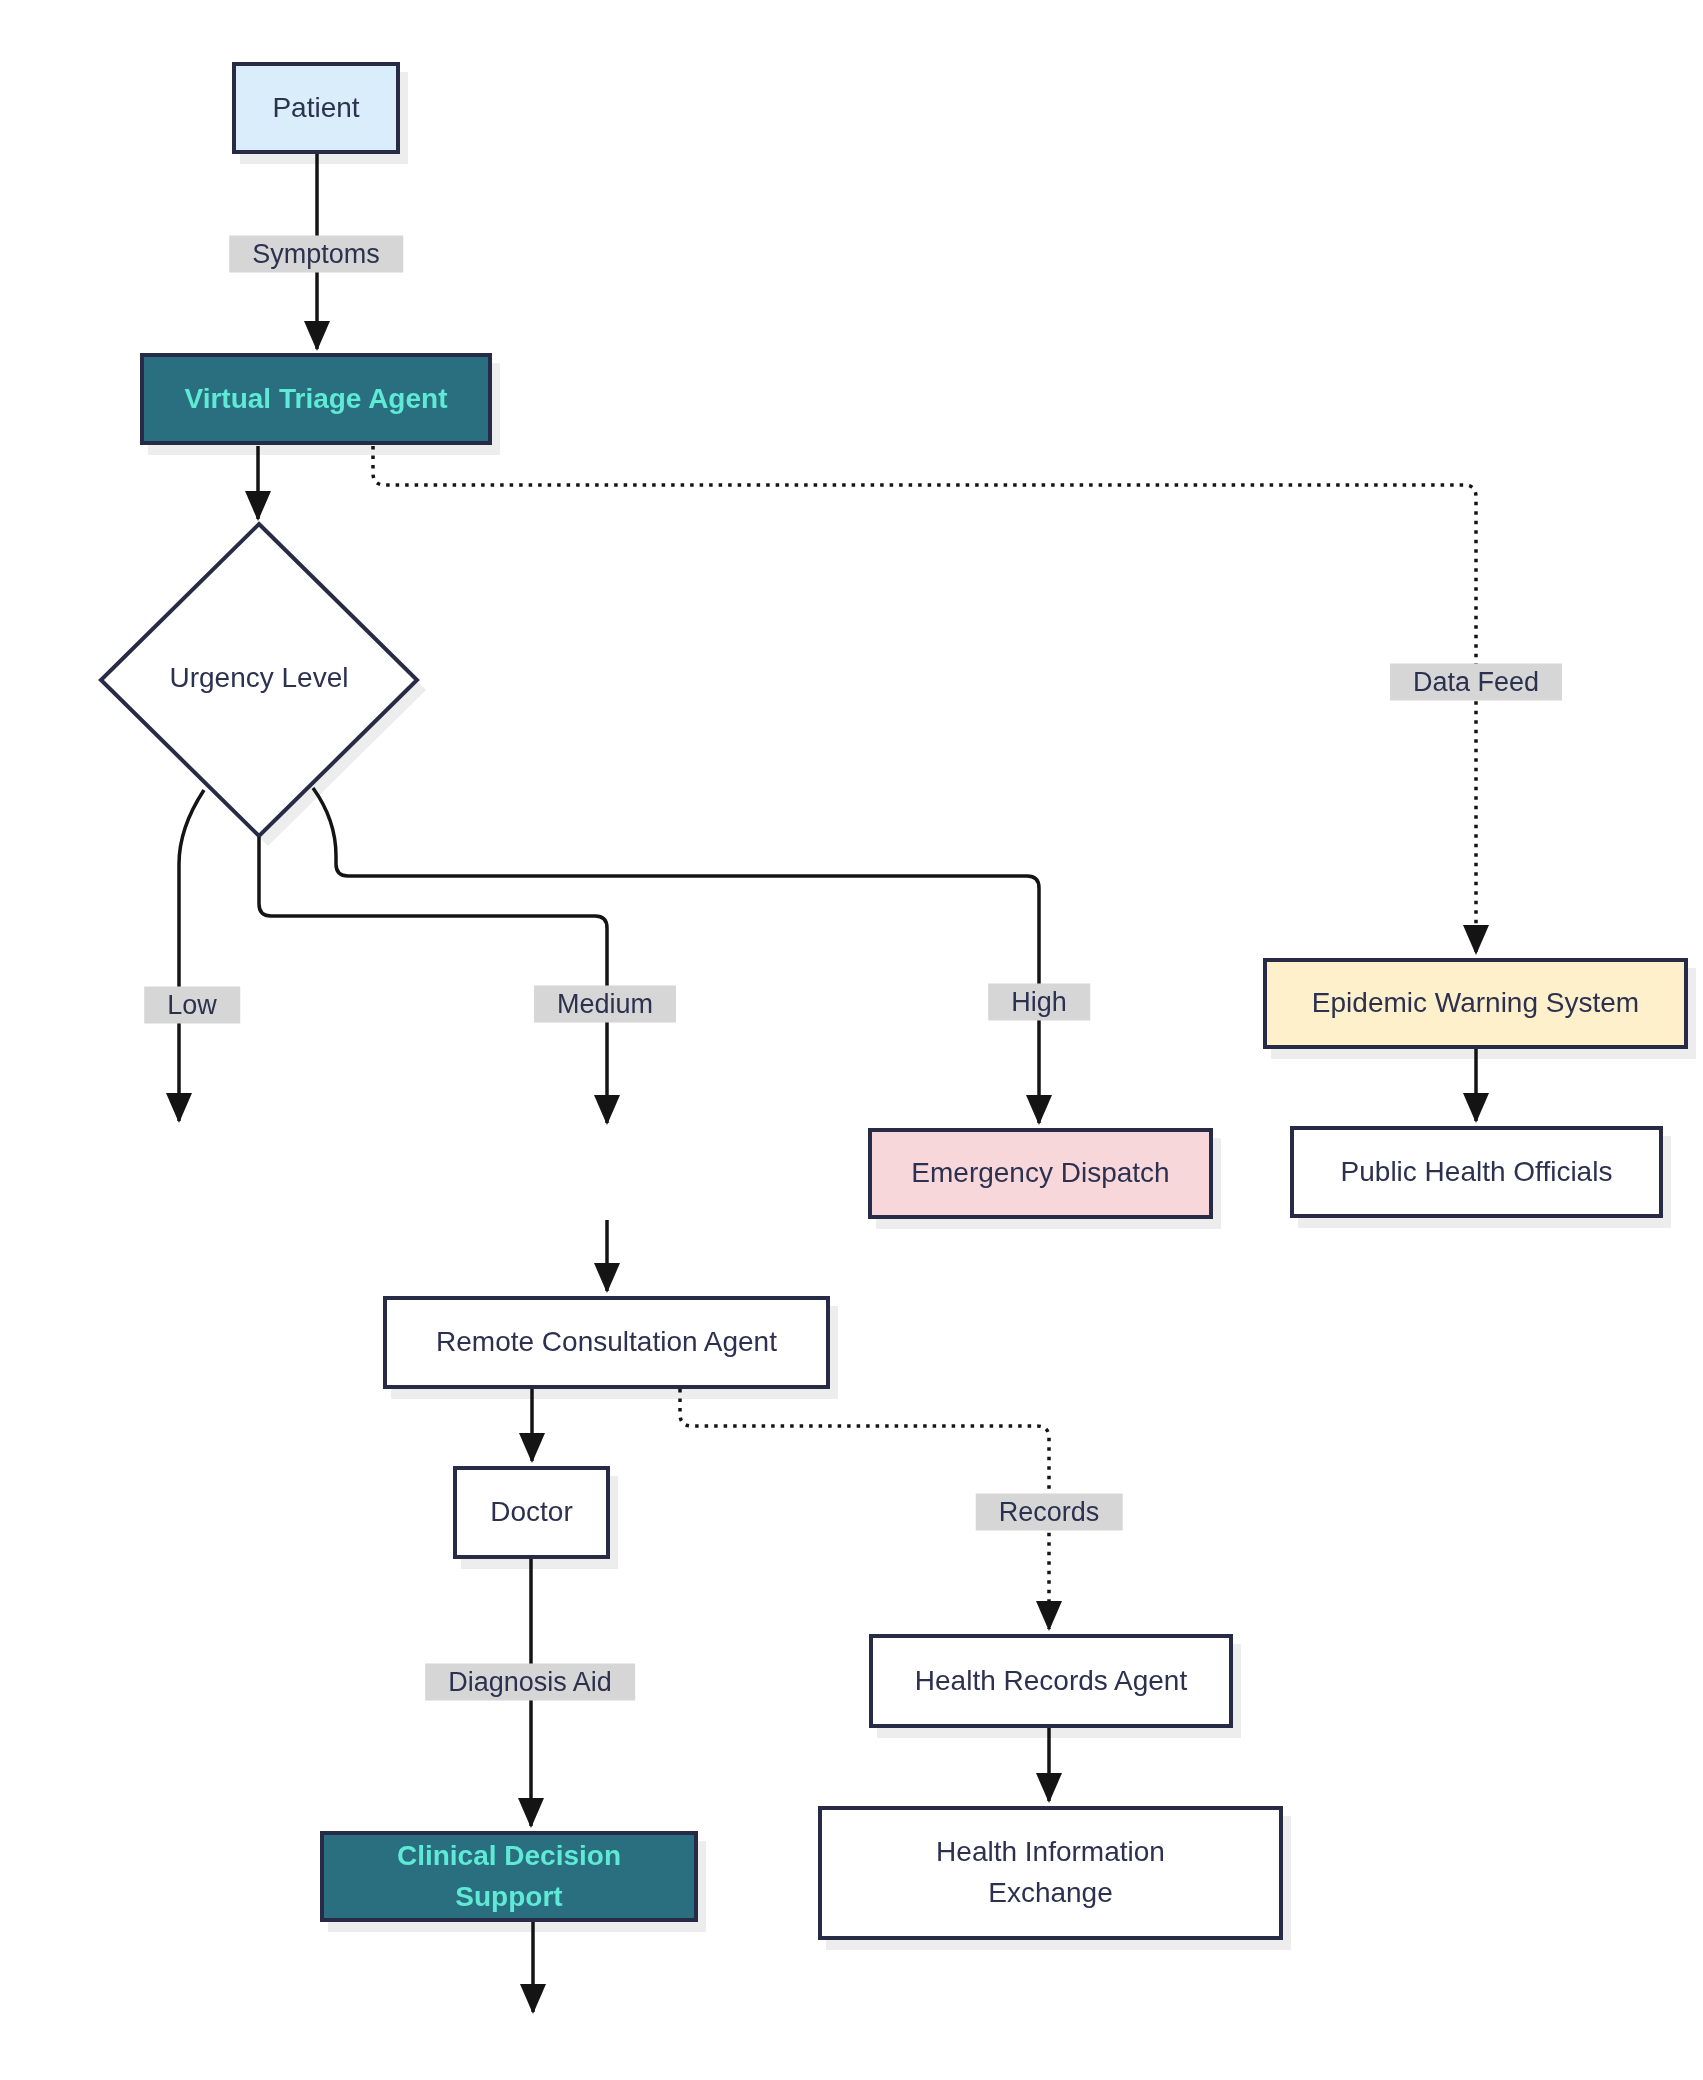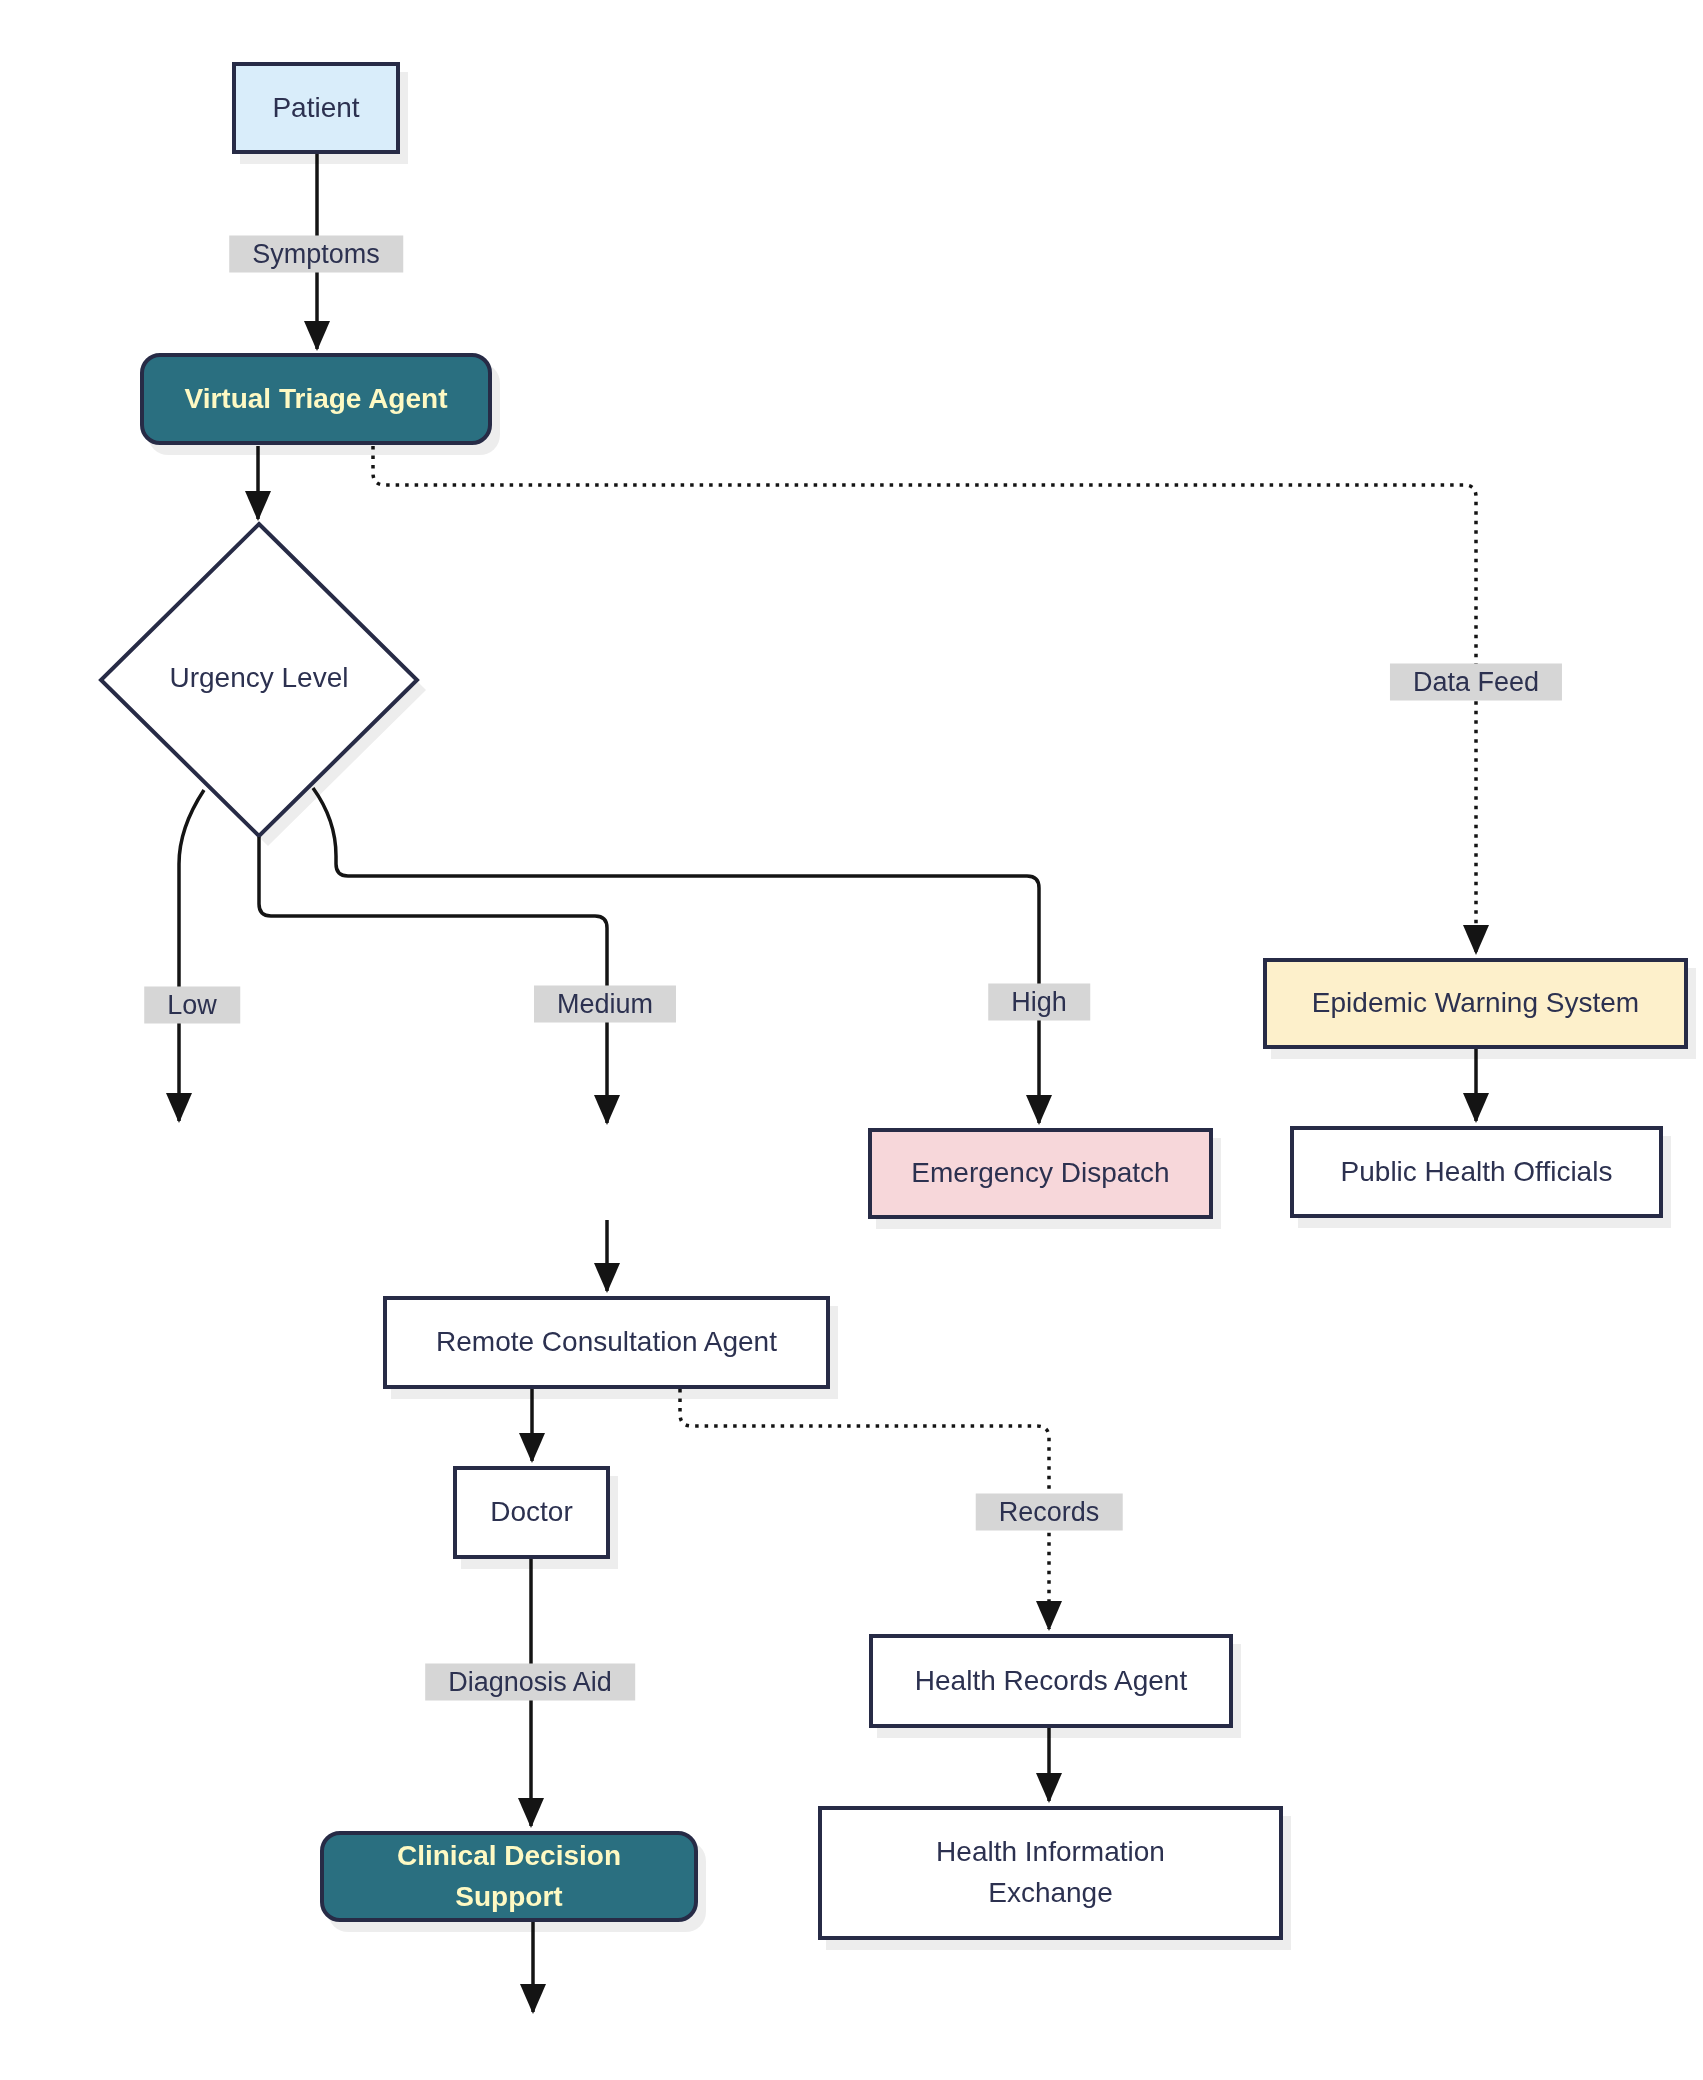--- a/index.html
+++ b/index.html
@@ -22,21 +22,21 @@
     font-size:28px;font-weight:500;
     text-align:center;
     line-height:1.45;
     box-shadow:8px 10px 0 rgba(0,0,0,0.07);
     z-index:2;
   }
   .node.blue{background:#d9edfa;}
   .node.green{background:#d7e9d9;}
   .node.pink{background:#f7d7da;}
   .node.yellow{background:#fdf0cb;}
-  .node.teal{background:#2a6f80;color:#fef9c3;font-weight:600;border-radius:20px;}
+  .node.teal{background:#2a6f80;color:#5eead4;font-weight:600;}
   .node .lbl{padding:0 18px;}
   .node.wrap .lbl{max-width:340px;}
   .edge-label{
     position:absolute;
     transform:translate(-50%,-50%);
     background:#d6d6d6;
     color:#2c3150;
     font-size:27px;
     padding:3px 23px;
     white-space:nowrap;

